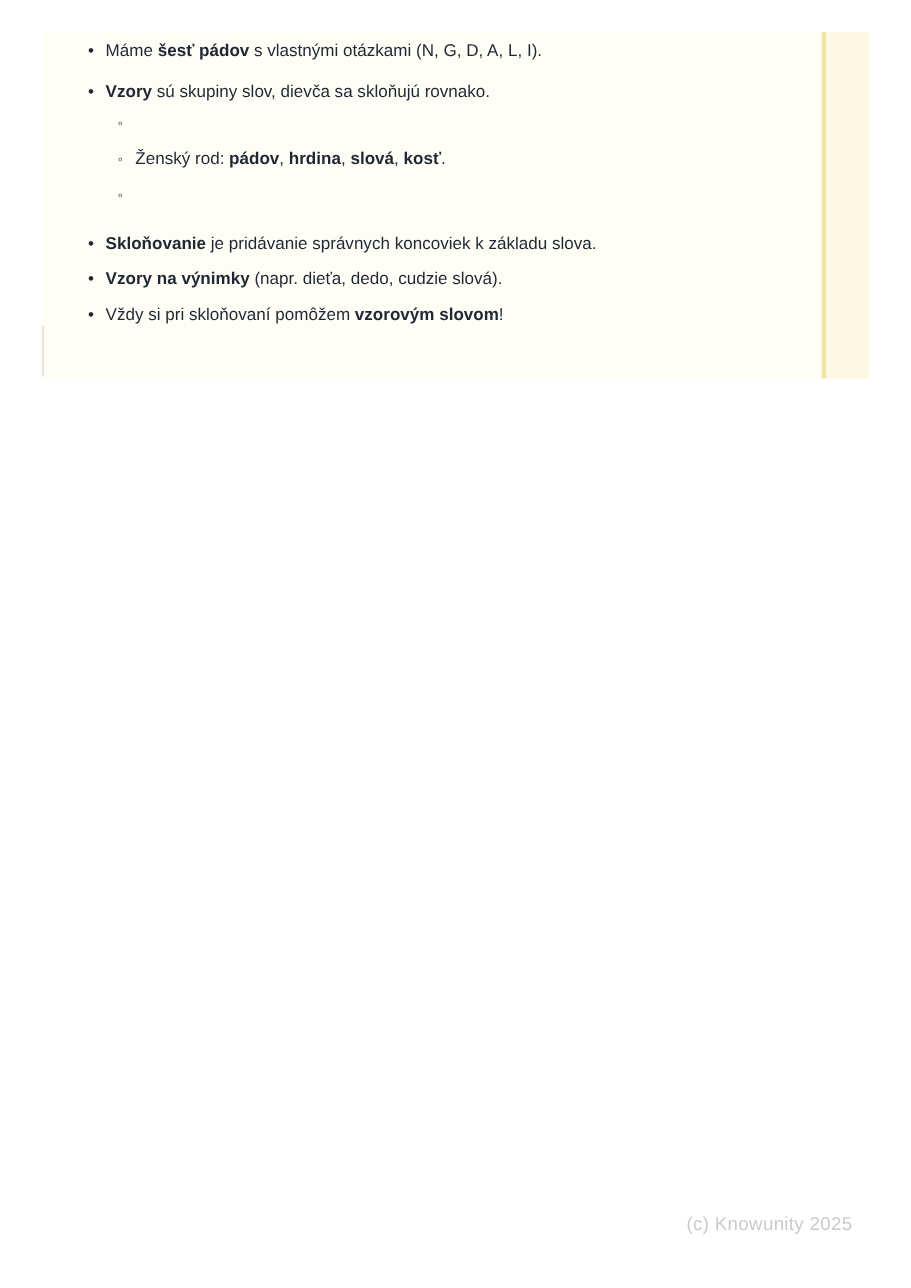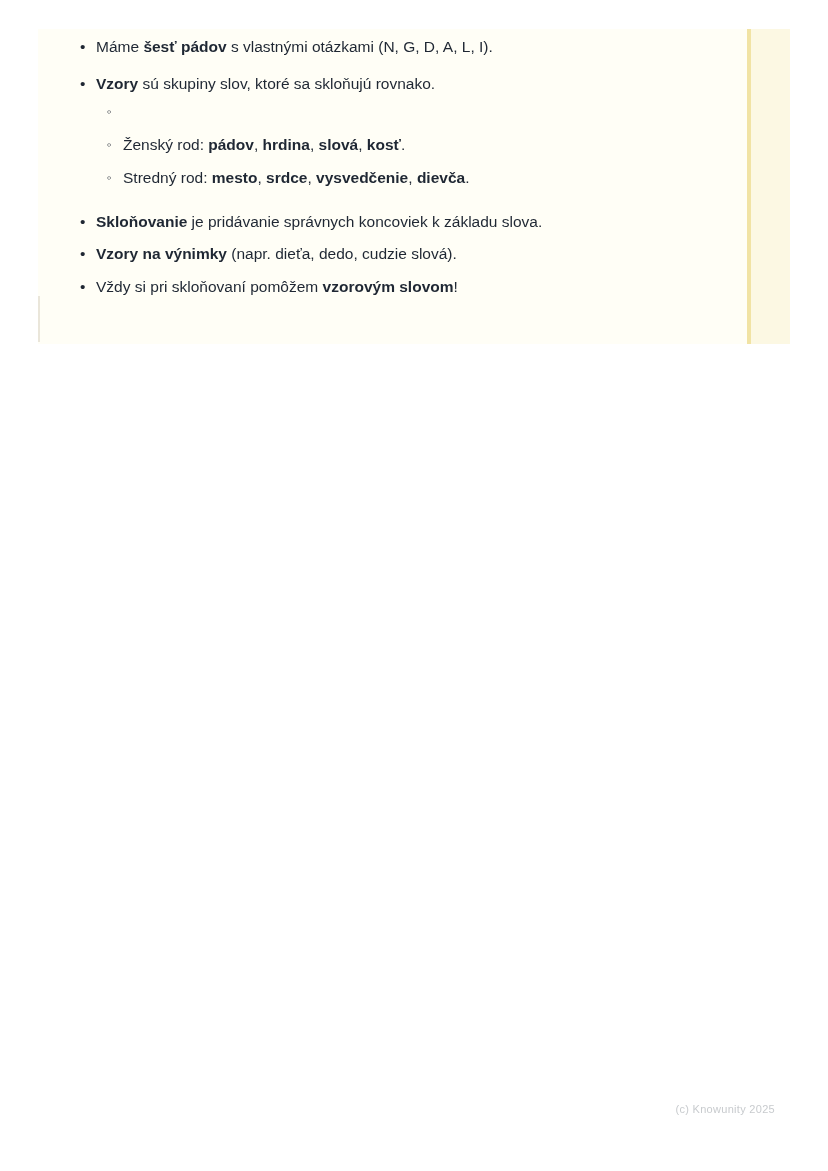--- a/index.html
+++ b/index.html
@@ -56,49 +56,48 @@
   .bullet-row.r7{margin-bottom:0;}
   .seg-b{font-weight:700;}
   .seg-i{}
   .edge-mark{
     position:absolute;left:38px;top:296px;
     width:2px;height:46px;
     background:#d9d2c2;opacity:.55;
   }
   .copyright{
     position:absolute;top:1103px;right:53px;
-    font-size:11px;letter-spacing:.3px;
+    font-size:17px;letter-spacing:.3px;
     color:var(--muted);
   }
 </style>
 </head>
 <body>
 
 <div class="page">
 
   <div class="note-card">
     <div class="note-content">
         <div class="bullet-row r0">
           <span class="marker">•</span>
           <span class="line"><span>Máme </span><span class="seg-b">šesť pádov</span><span> s vlastnými otázkami (N, G, D, A, L, I).</span></span>
         </div>
         <div class="bullet-row r1">
           <span class="marker">•</span>
-          <span class="line"><span class="seg-b">Vzory</span><span> sú skupiny slov, ktoré sa skloňujú rovnako.</span></span>
+          <span class="line"><span class="seg-b">Vzory</span><span> sú skupiny slov, dievča sa skloňujú rovnako.</span></span>
         </div>
         <div class="bullet-row r2 sub">
           <span class="marker">◦</span>
         </div>
         <div class="bullet-row r3 sub">
           <span class="marker">◦</span>
           <span class="line"><span>Ženský rod: </span><span class="seg-b">pádov</span><span>, </span><span class="seg-b">hrdina</span><span>, </span><span class="seg-b">slová</span><span>, </span><span class="seg-b">kosť</span><span>.</span></span>
         </div>
         <div class="bullet-row r4 sub">
           <span class="marker">◦</span>
-          <span class="line"><span>Stredný rod: </span><span class="seg-b">mesto</span><span>, </span><span class="seg-b">srdce</span><span>, </span><span class="seg-b">vysvedčenie</span><span>, </span><span class="seg-b">dievča</span><span>.</span></span>
         </div>
         <div class="bullet-row r5">
           <span class="marker">•</span>
           <span class="line"><span class="seg-b">Skloňovanie</span><span> je pridávanie správnych koncoviek k základu slova.</span></span>
         </div>
         <div class="bullet-row r6">
           <span class="marker">•</span>
           <span class="line"><span class="seg-b">Vzory na výnimky</span><span> (napr. </span><span class="seg-i">dieťa</span><span>, </span><span class="seg-i">dedo</span><span>, cudzie slová).</span></span>
         </div>
         <div class="bullet-row r7">

